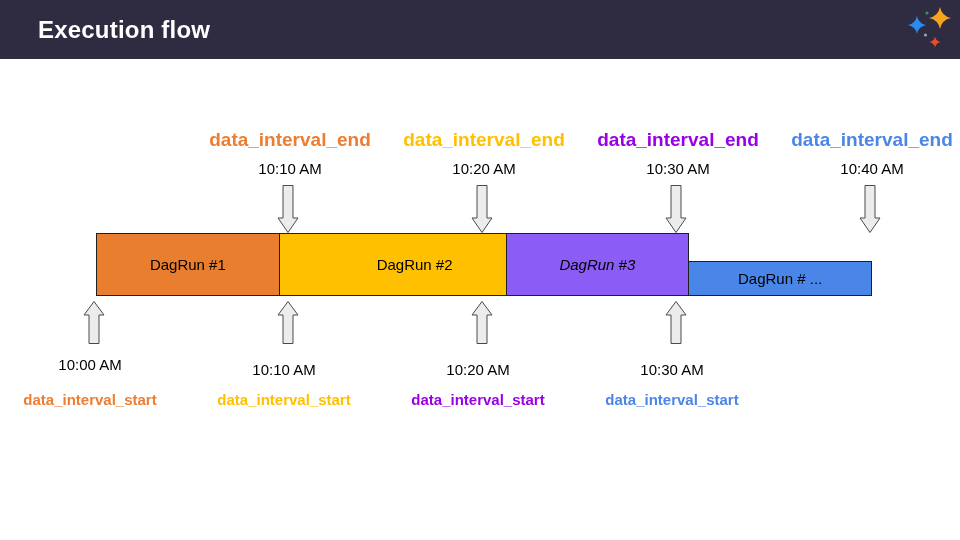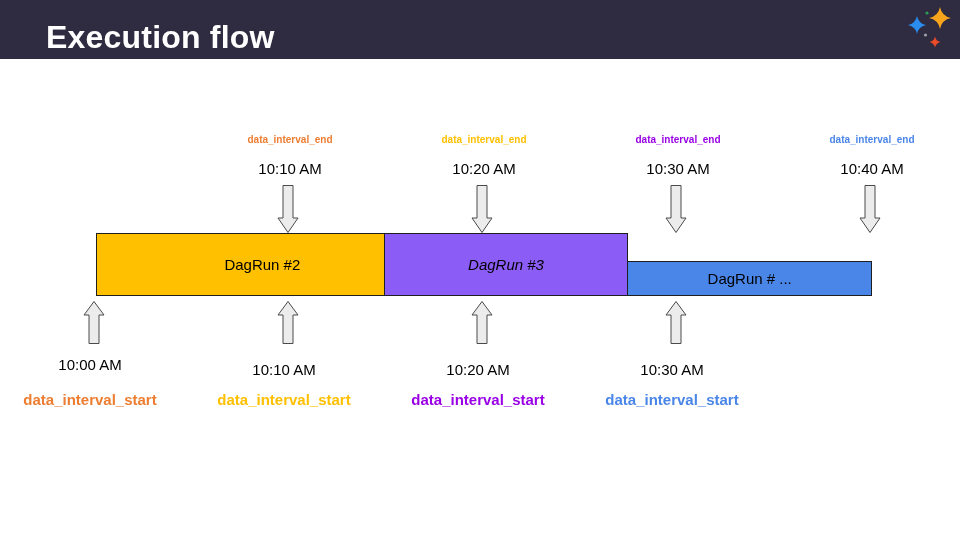--- a/index.html
+++ b/index.html
@@ -4,37 +4,37 @@
 <style>
   html,body{margin:0;padding:0;background:#ffffff;}
   body{width:960px;height:540px;overflow:hidden;}
   .slide{
     position:relative;width:960px;height:540px;overflow:hidden;
     background:#ffffff;font-family:"Liberation Sans",sans-serif;
   }
   
   .header{position:absolute;left:0;top:0;width:960px;height:59px;}
   .header h1{
-    position:absolute;left:38px;top:0;margin:8px;height:59px;line-height:59px;
-    font-size:32px;font-weight:bold;letter-spacing:.2px;
+    position:absolute;left:38px;top:0;margin:0;height:59px;line-height:59px;
+    font-size:24px;font-weight:bold;letter-spacing:.2px;
   }
   .logo{position:absolute;left:895px;top:2px;width:60px;height:52px;}
   
   .diagram{position:absolute;left:0;top:59px;width:960px;height:481px;}
   
   .bar{position:absolute;left:96px;top:174px;width:776px;height:63px;display:flex;}
   .seg{
     flex:1;border:1px solid #1f1f1f;box-sizing:border-box;
     display:flex;align-items:center;justify-content:center;
     font-size:15px;color:#000000;
   }
   .seg + .seg{margin-left:-1px;}
   
   .tcol{position:absolute;top:72px;width:194px;text-align:center;}
-  .tcol .lbl{font-size:10px;font-weight:bold;line-height:17px;}
+  .tcol .lbl{font-size:19px;font-weight:bold;line-height:17px;}
   .tcol .time{font-size:15px;line-height:17px;margin-top:12px;color:#000;}
   .tcol.t1{left:193px}.tcol.t2{left:387px}.tcol.t3{left:581px}.tcol.t4{left:775px}
   
   .bcol{position:absolute;top:303px;width:194px;text-align:center;}
   .bcol.first{top:298px;}
   .bcol .time{font-size:15px;line-height:16px;color:#000;}
   .bcol .lbl{font-size:15px;font-weight:bold;line-height:16px;margin-top:14px;}
   .bcol.first .lbl{margin-top:19px;}
   .bcol.b1{left:-7px}.bcol.b2{left:187px}.bcol.b3{left:381px}.bcol.b4{left:575px}
   
@@ -86,20 +86,21 @@
       <polygon points="6,0.5 16,0.5 16,33 21,33 11,47.5 1,33 6,33" fill="#ECECEC" stroke="#4A4A4A"></polygon>
     </svg>
     <svg class="arrow down d3" viewBox="0 0 22 48">
       <polygon points="6,0.5 16,0.5 16,33 21,33 11,47.5 1,33 6,33" fill="#ECECEC" stroke="#4A4A4A"></polygon>
     </svg>
     <svg class="arrow down d4" viewBox="0 0 22 48">
       <polygon points="6,0.5 16,0.5 16,33 21,33 11,47.5 1,33 6,33" fill="#ECECEC" stroke="#4A4A4A"></polygon>
     </svg>
 
     <div class="bar">
+      <div class="seg" style="background-color: rgb(232, 126, 46);">DagRun #1</div>
       <div class="seg" style="background-color: rgb(255, 192, 0); padding-left: 44px;">DagRun #2</div>
       <div class="seg" style="background-color: #8b5cf6; font-style: italic;">DagRun #3</div>
       <div class="seg" style="background-color: rgb(74, 134, 232); margin-top: 28px;">DagRun # ...</div>
     </div>
 
     <svg class="arrow up u1" viewBox="0 0 22 43">
       <polygon points="11,0.5 21,14 16,14 16,42.5 6,42.5 6,14 1,14" fill="#ECECEC" stroke="#4A4A4A"></polygon>
     </svg>
     <svg class="arrow up u2" viewBox="0 0 22 43">
       <polygon points="11,0.5 21,14 16,14 16,42.5 6,42.5 6,14 1,14" fill="#ECECEC" stroke="#4A4A4A"></polygon>

